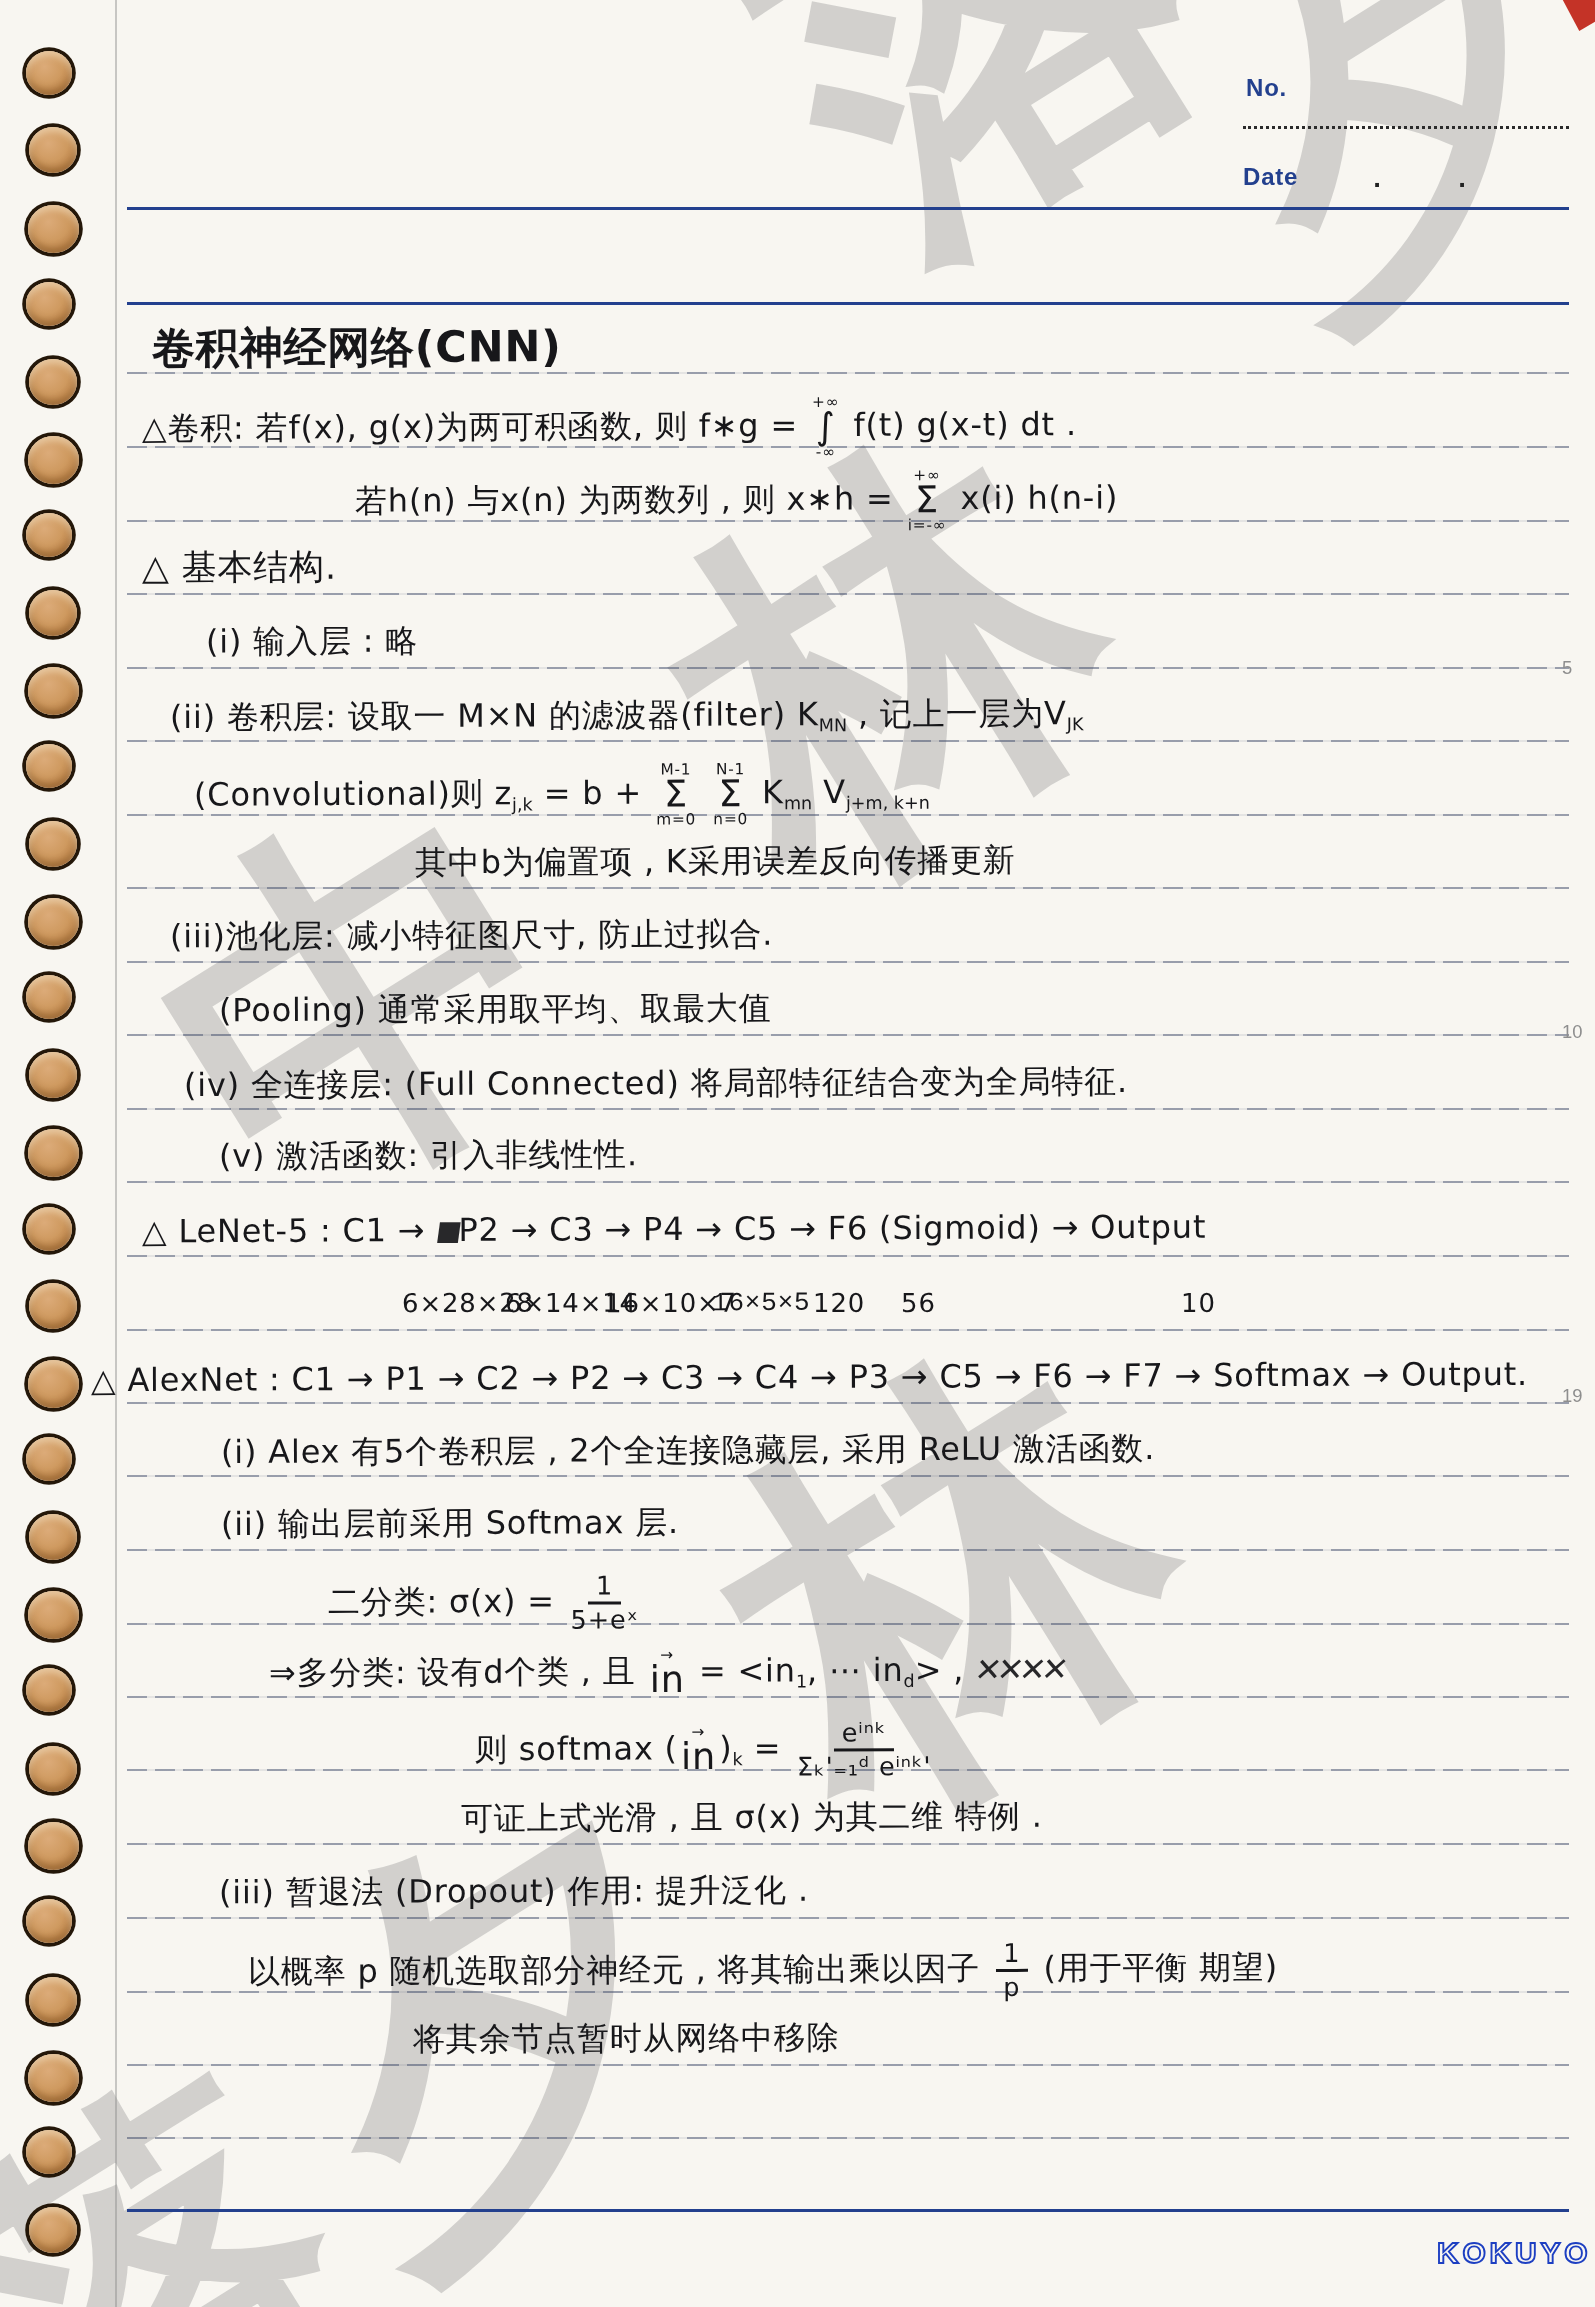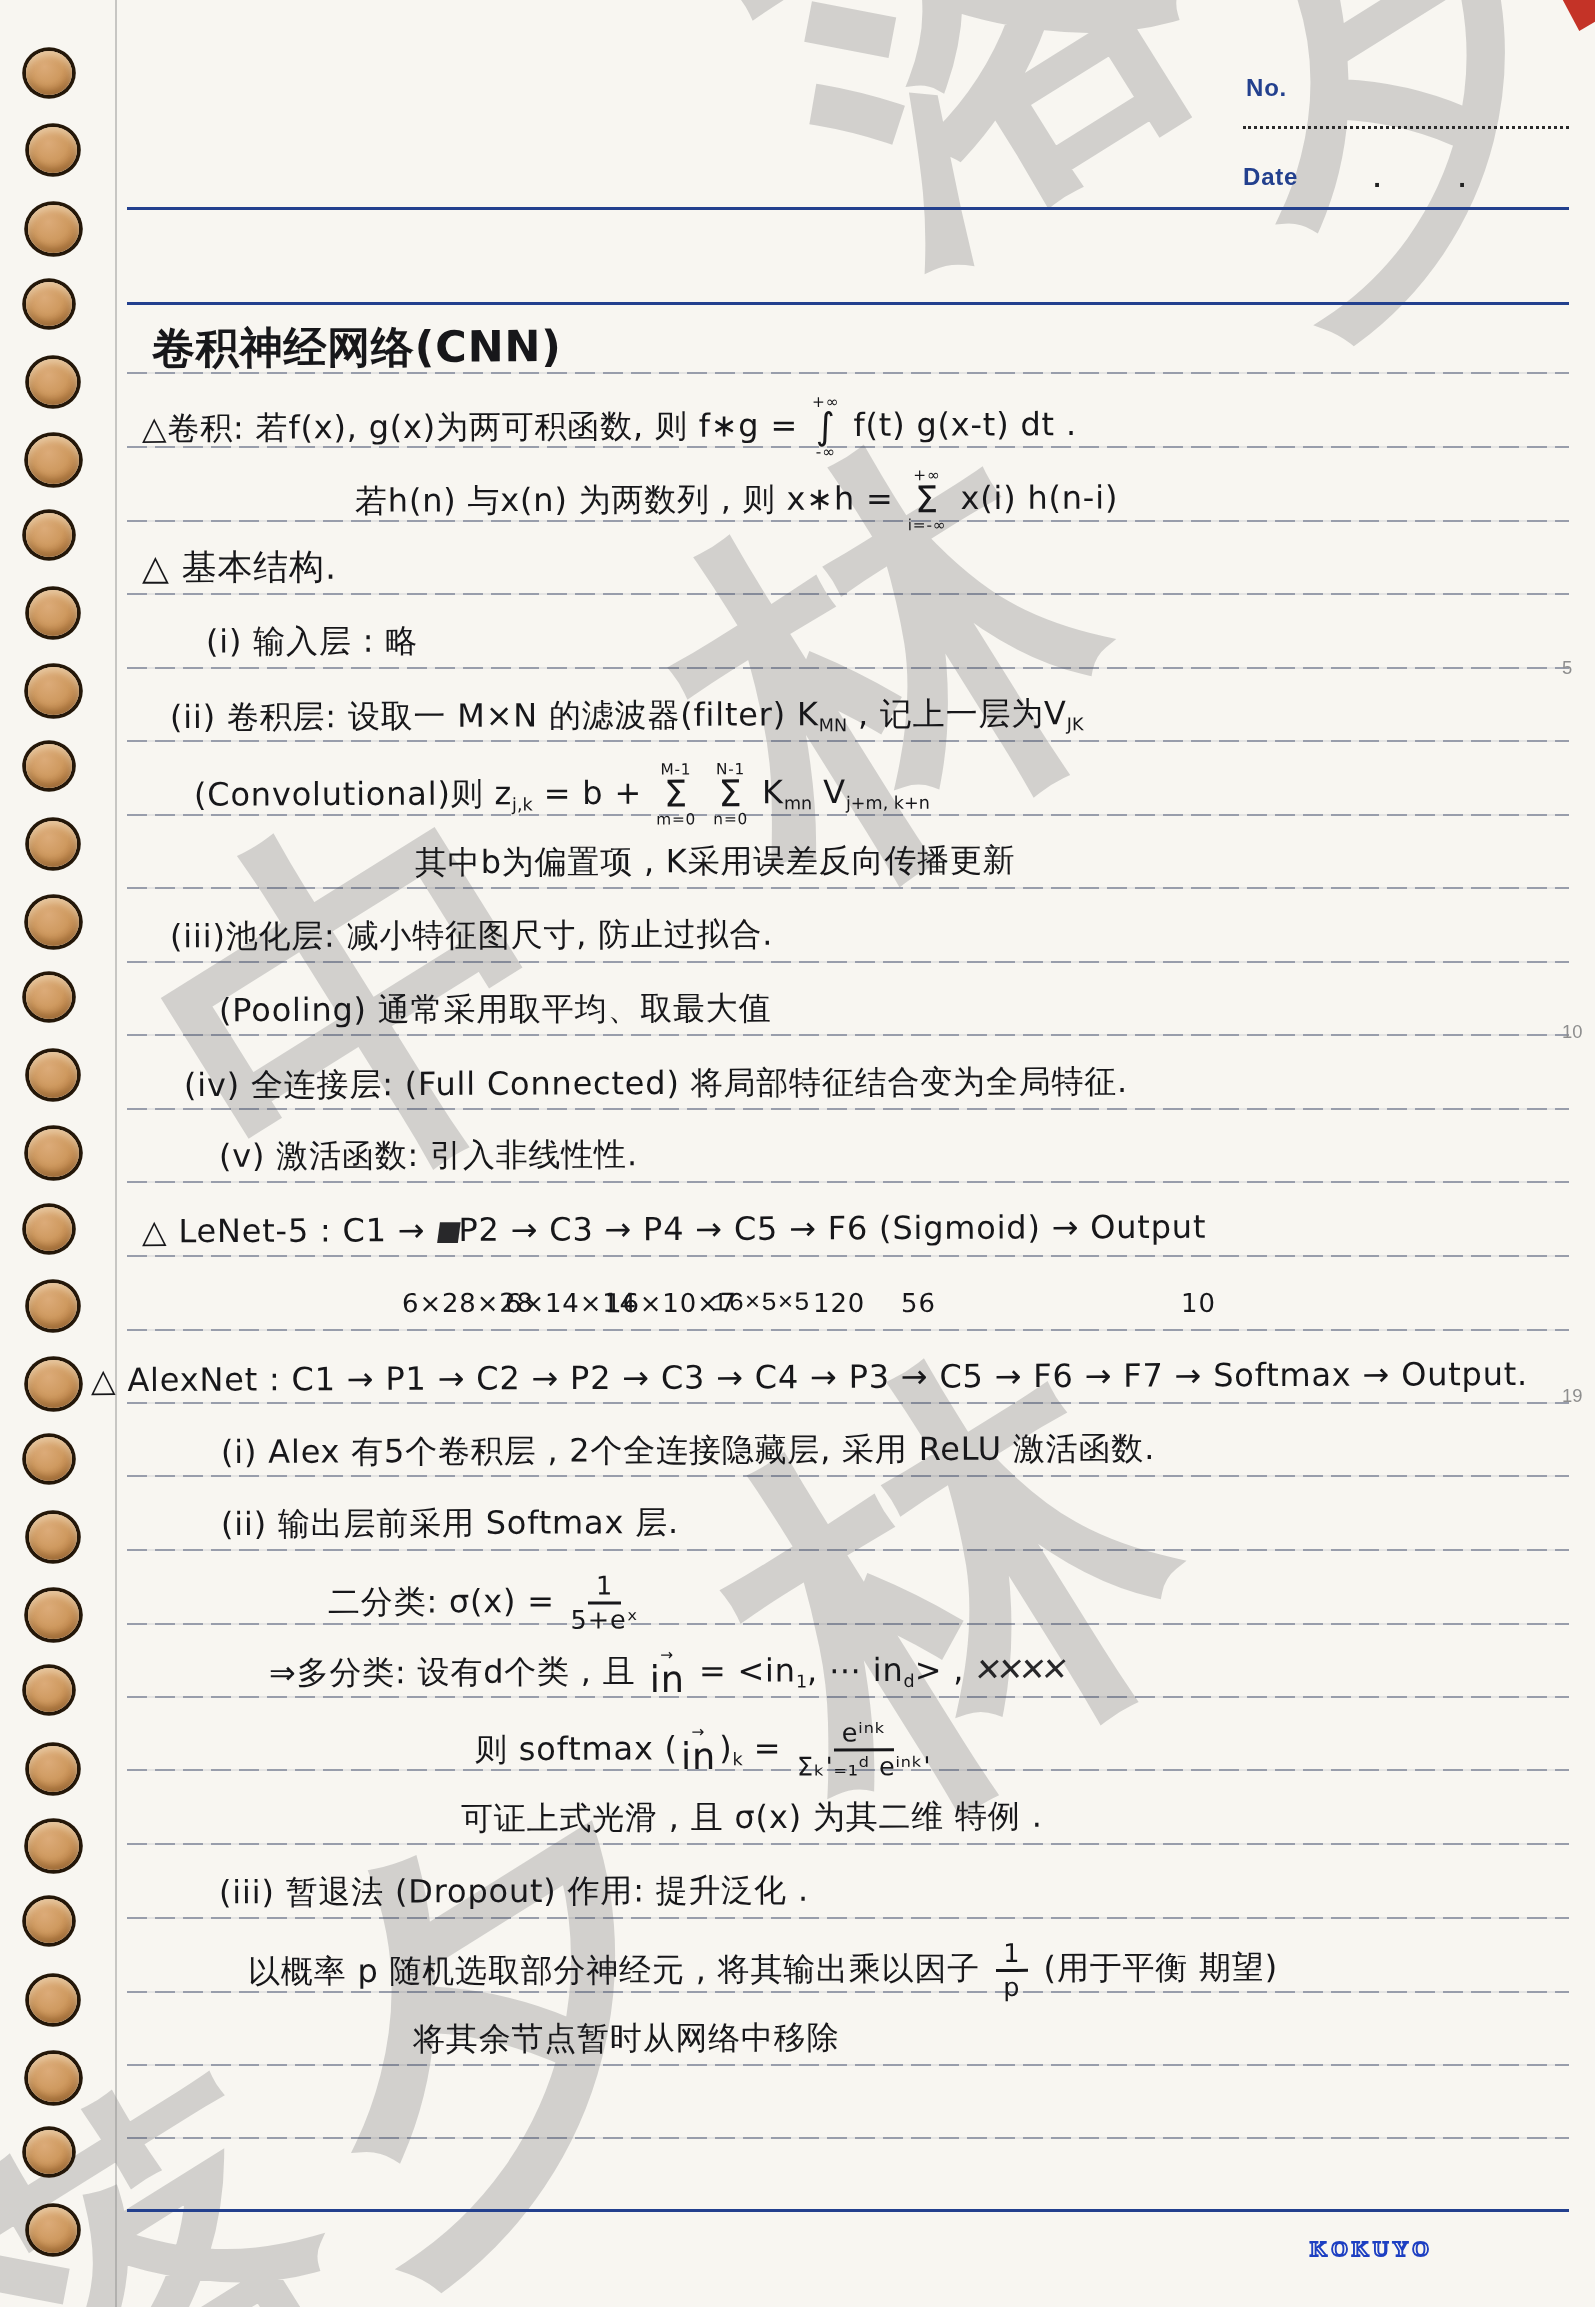--- a/index.html
+++ b/index.html
@@ -29,22 +29,22 @@
   .frac{display:inline-flex;flex-direction:column;align-items:center;vertical-align:middle;
         line-height:1.1;font-size:.8em;margin:0 4.6px;}
   .fr-num{border-bottom:3.1px solid #17171a;padding:0 7.7px 1.5px;}
   .fr-den{padding-top:1.5px;}
   .stack{display:inline-flex;flex-direction:column;align-items:center;vertical-align:middle;
          line-height:.95;margin:0 3.1px;}
   .st-top,.st-bot{font-size:.48em;}
   .st-mid{font-size:1.15em;}
   .scr{font-weight:800;letter-spacing:-4.6px;opacity:.92;transform:skewX(-8deg);display:inline-block;}
   
-  .brand{position:absolute;left:1310px;top:2236px;font-family:Liberation Serif, serif;
-         font-size:22px;font-weight:900;letter-spacing:3.8px;color:transparent;
+  .brand{position:absolute;left:1437px;top:2236px;font-family:Liberation Sans, sans-serif;
+         font-size:30px;font-weight:900;letter-spacing:3.8px;color:transparent;
          -webkit-text-stroke:1.9px #1d3fc2;}
   .corner{position:absolute;right:0;top:0;width:35px;height:31px;background:#c43327;
           clip-path:polygon(8% 0,100% 0,100% 70%,55% 100%);}
 </style>
 </head>
 <body>
 
 <div class="page">
   <div id="wmLayer">
       <div class="wm" style="left: 983px; top: 23px; font-size: 399px;">落</div>

